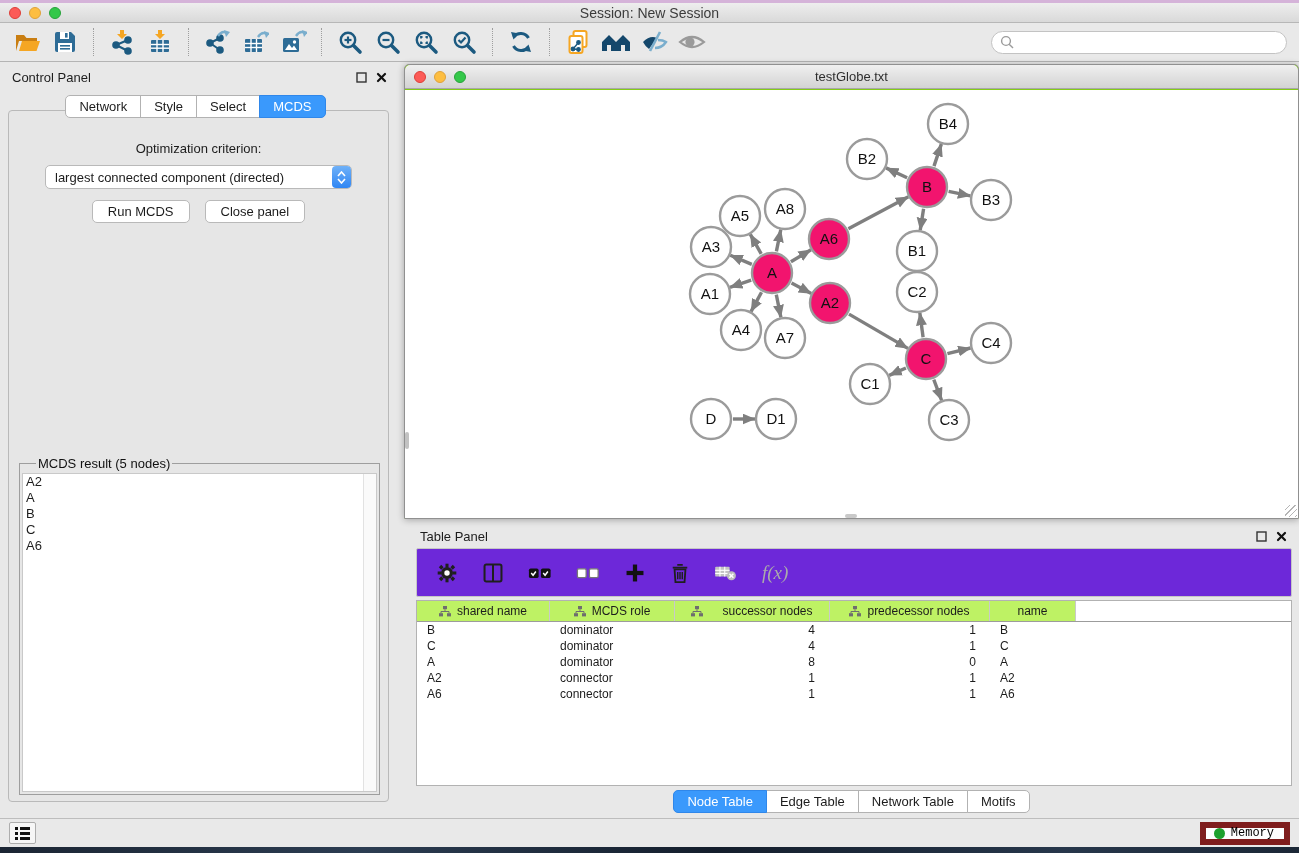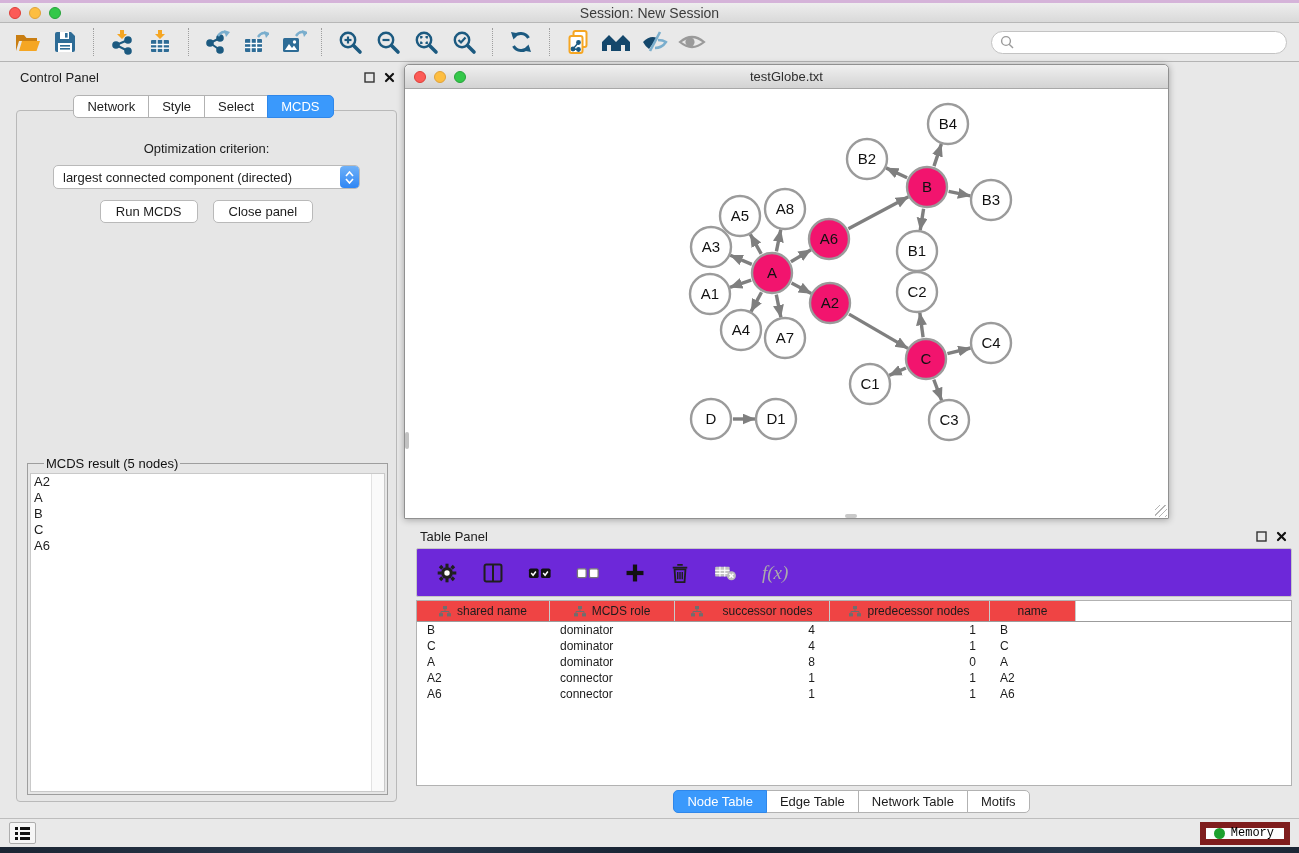--- a/index.html
+++ b/index.html
@@ -31,21 +31,21 @@
   .tbsep { width:1px; height:28px; border-left:1px dotted #9e9e9e; margin:0 9px; }
   .searchbox { margin-left:auto; margin-right:4px; width:296px; height:23px; background:#fff;
                border:1px solid #c3c3c3; border-radius:12px; display:flex; align-items:center; padding:0 8px; }
   .searchbox input { border:none; outline:none; flex:1; font-size:12px; margin-left:5px;
                      font-family:"Liberation Sans",sans-serif; background:transparent; }
 
   
   .content { flex:1; position:relative; }
 
   
-  .control-panel { position:absolute; left:8px; top:0; width:399px; height:100%; }
+  .control-panel { position:absolute; left:0; top:0; width:399px; height:100%; }
   .panel-head { display:flex; align-items:center; padding:8px 12px 0 12px; }
   .panel-head .ph-title { font-size:13px; color:#1d1d1d; }
   .ph-icons { margin-left:auto; display:flex; gap:9px; align-items:center; }
   .seg-group { display:flex; }
   .seg { padding:3px 13px; font-size:13px; background:#fff; border:1px solid #b2b2b2; margin-left:-1px;
          color:#1c1c1c; position:relative; cursor:default; }
   .seg:first-child { border-radius:5px 0 0 5px; margin-left:0; }
   .seg:last-child { border-radius:0 5px 5px 0; }
   .seg.active { background:#3a99fc; border-color:#2f87ea; color:#fff; z-index:1; }
   .cp-tabs-wrap { position:absolute; top:33px; left:0; right:8px; display:flex; justify-content:center; z-index:2; }
@@ -64,42 +64,42 @@
   .result-box { position:absolute; left:10px; right:8px; top:345px; bottom:6px; border:1px solid #9e9e9e;
                 background:#e6e6e6; }
   .result-box legend { font-size:13px; margin-left:16px; padding:0 2px; color:#111; }
   .result-list { position:absolute; left:2px; right:2px; top:2px; bottom:2px; background:#fff;
                  border:1px solid #c9c9c9; overflow:hidden; }
   .result-track { position:absolute; right:0; top:0; bottom:0; width:13px; background:#fafafa;
                   border-left:1px solid #e2e2e2; }
   .result-item { font-size:13px; line-height:16px; padding-left:3px; }
 
   
-  .net-frame { position:absolute; left:404px; top:2px; width:765px; height:455px; background:#ffffff;
+  .net-frame { position:absolute; left:404px; top:2px; width:895px; height:455px; background:#84cc16;
                border:1px solid #909090; border-radius:5px 5px 1px 1px; box-shadow:0 1px 7px rgba(0,0,0,.3); }
   .nf-titlebar { height:24px; background:linear-gradient(#f0f0f0,#d3d3d3); border-bottom:1px solid #a8a8a8;
                  border-radius:5px 5px 0 0; display:flex; align-items:center; position:relative; }
   .nf-titlebar .title { position:absolute; left:0; right:0; text-align:center; font-size:13px; color:#2e2e2e; }
   .nf-body { position:absolute; top:25px; left:0; right:0; bottom:0; background:#fff; overflow:hidden; }
   .vthumb { position:absolute; left:0px; top:342px; width:4px; height:17px; background:#c2c2c2; border-radius:2px; }
   .hthumb { position:absolute; bottom:0px; left:440px; height:4px; width:12px; background:#c9c9c9; border-radius:2px; }
   .grip { position:absolute; right:1px; bottom:1px; width:12px; height:12px;
           background:repeating-linear-gradient(135deg, transparent 0 3px, #b5b5b5 3px 4px); }
 
   
   .table-panel { position:absolute; left:404px; top:459px; width:895px; height:297px; }
   .tp-toolbar { position:absolute; left:12px; right:7px; top:27px; height:49px; background:#6d28d9;
                 border:1px solid #c6c6c6; border-radius:2px; display:flex; align-items:center;
                 gap:24px; padding-left:19px; }
   .tp-tool { background:none; border:none; display:flex; align-items:center; cursor:default; }
   .fx { font-family:"Liberation Serif", serif; font-style:italic; font-size:19px; color:#ababab; }
   .tp-table { position:absolute; left:12px; right:7px; top:79px; height:186px; background:#fff;
               border:1px solid #b2b2b2; overflow:hidden; }
   .thead { display:flex; height:21px; border-bottom:1px solid #9c9c9c; font-size:12px; }
-  .th { background:#ef4444; border-right:1px solid #c9c9c9; display:flex; align-items:center;
+  .th { background:#bef264; border-right:1px solid #c9c9c9; display:flex; align-items:center;
         justify-content:center; gap:6px; color:#1c1c1c; }
   .th:nth-child(1){ width:133px; } .th:nth-child(2){ width:125px; } .th:nth-child(3){ width:155px;gap:19px; }
   .th:nth-child(4){ width:160px; } .th:nth-child(5){ width:86px; }
   .tr { display:flex; height:16px; font-size:12px; align-items:center; }
   .td { overflow:hidden; white-space:nowrap; }
   .td:nth-child(1){ width:133px; padding-left:10px; } .td:nth-child(2){ width:125px; padding-left:10px; }
   .td:nth-child(3){ width:155px; text-align:right; padding-right:15px; }
   .td:nth-child(4){ width:160px; text-align:right; padding-right:14px; }
   .td:nth-child(5){ width:86px; padding-left:10px; }
   .tp-tabs-wrap { position:absolute; left:0; right:0; top:269px; display:flex; justify-content:center; }

